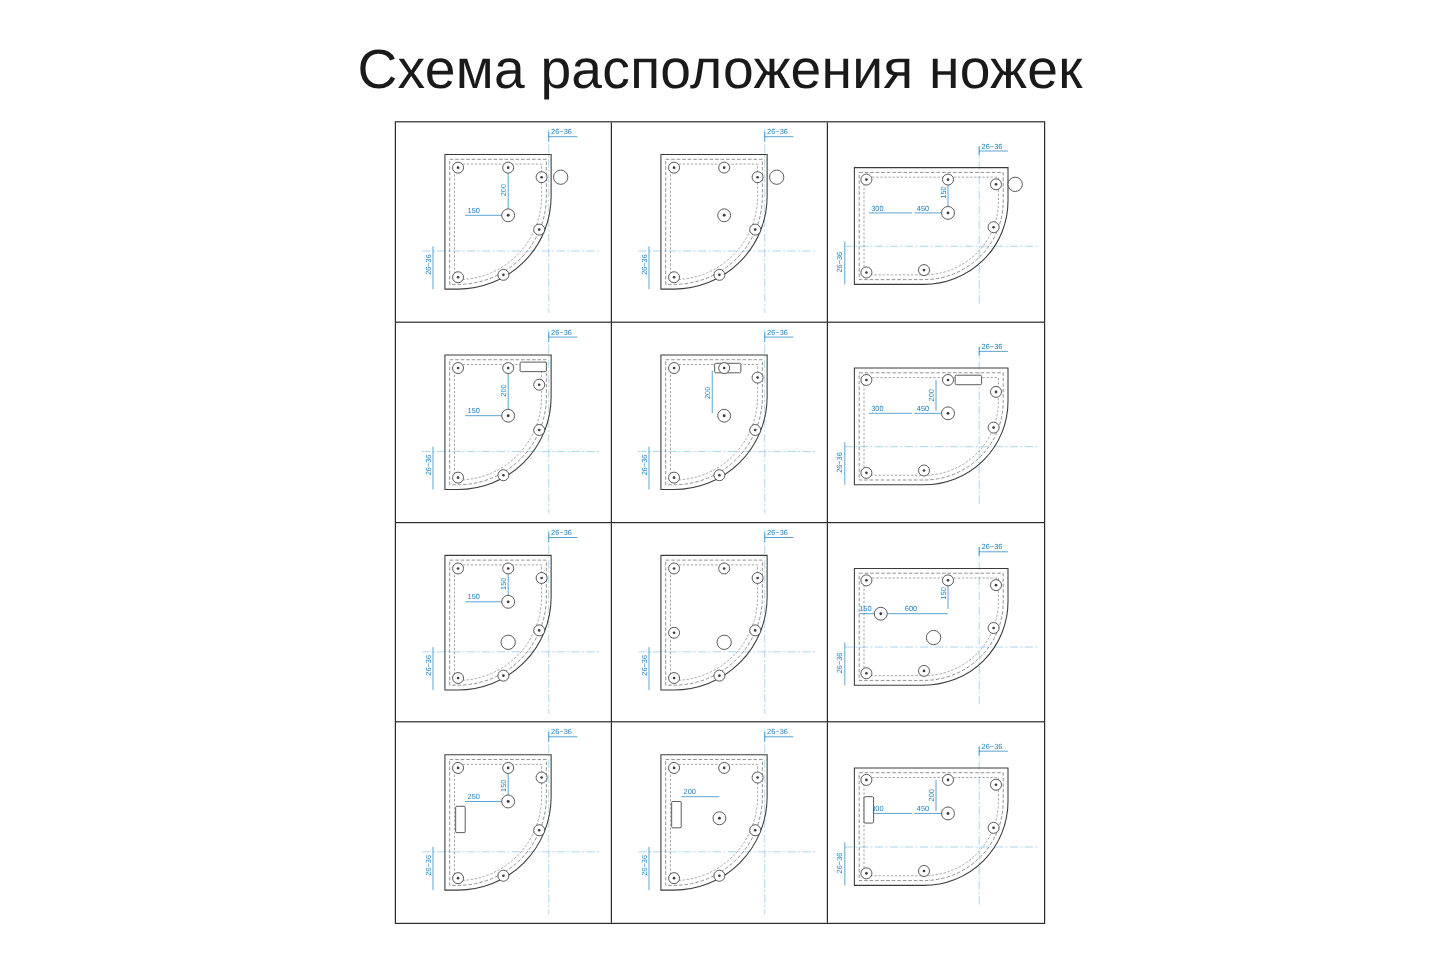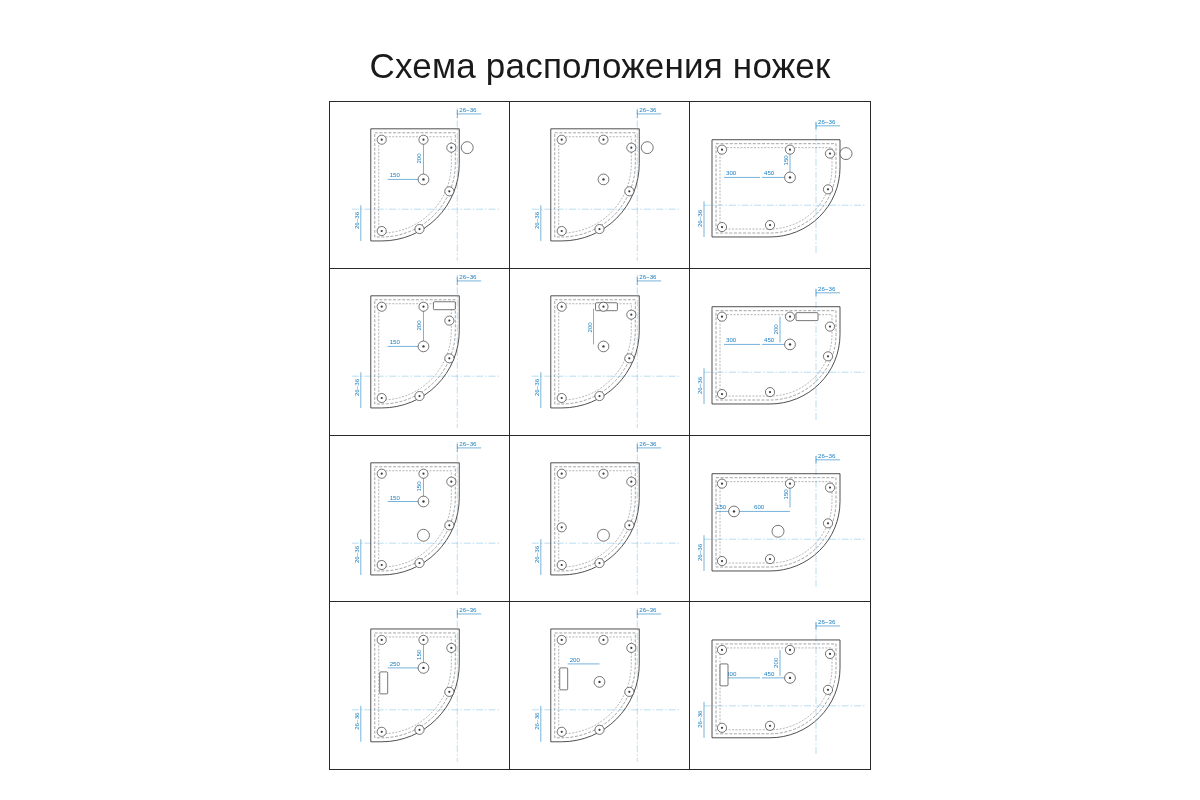--- a/index.html
+++ b/index.html
@@ -9,25 +9,24 @@
     font-family:"Liberation Sans", sans-serif;
     color:#222;
     position:relative;
     overflow:hidden;
   }
   .page-title{
     position:absolute;
     left:0;right:0;
     top:30px;
     text-align:center;
-    font-size:35px;
+    font-size:46px;
     font-weight:400;
     color:#1a1a1a;
     letter-spacing:0.2px;
-    margin-top:16px;
   }
   .grid{
     position:absolute;
     left:329px;
     top:101px;
     width:542px;
     height:669px;
     display:grid;
     grid-template-columns:1fr 1fr 1fr;
     grid-template-rows:1fr 1fr 1fr 1fr;

